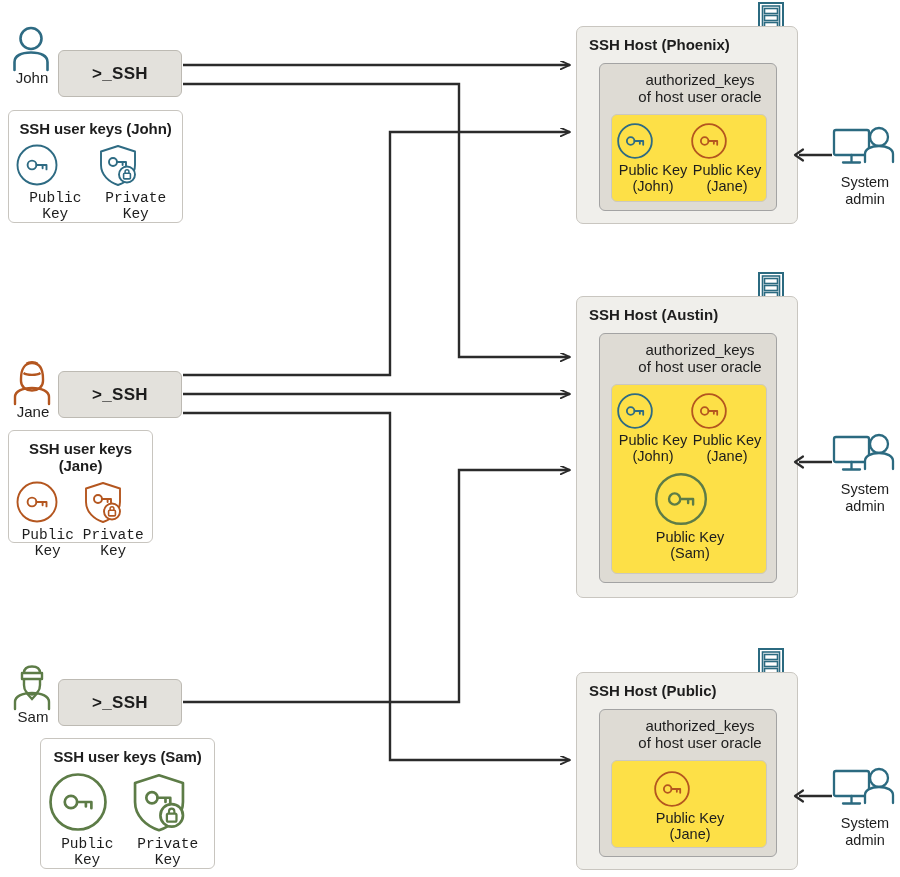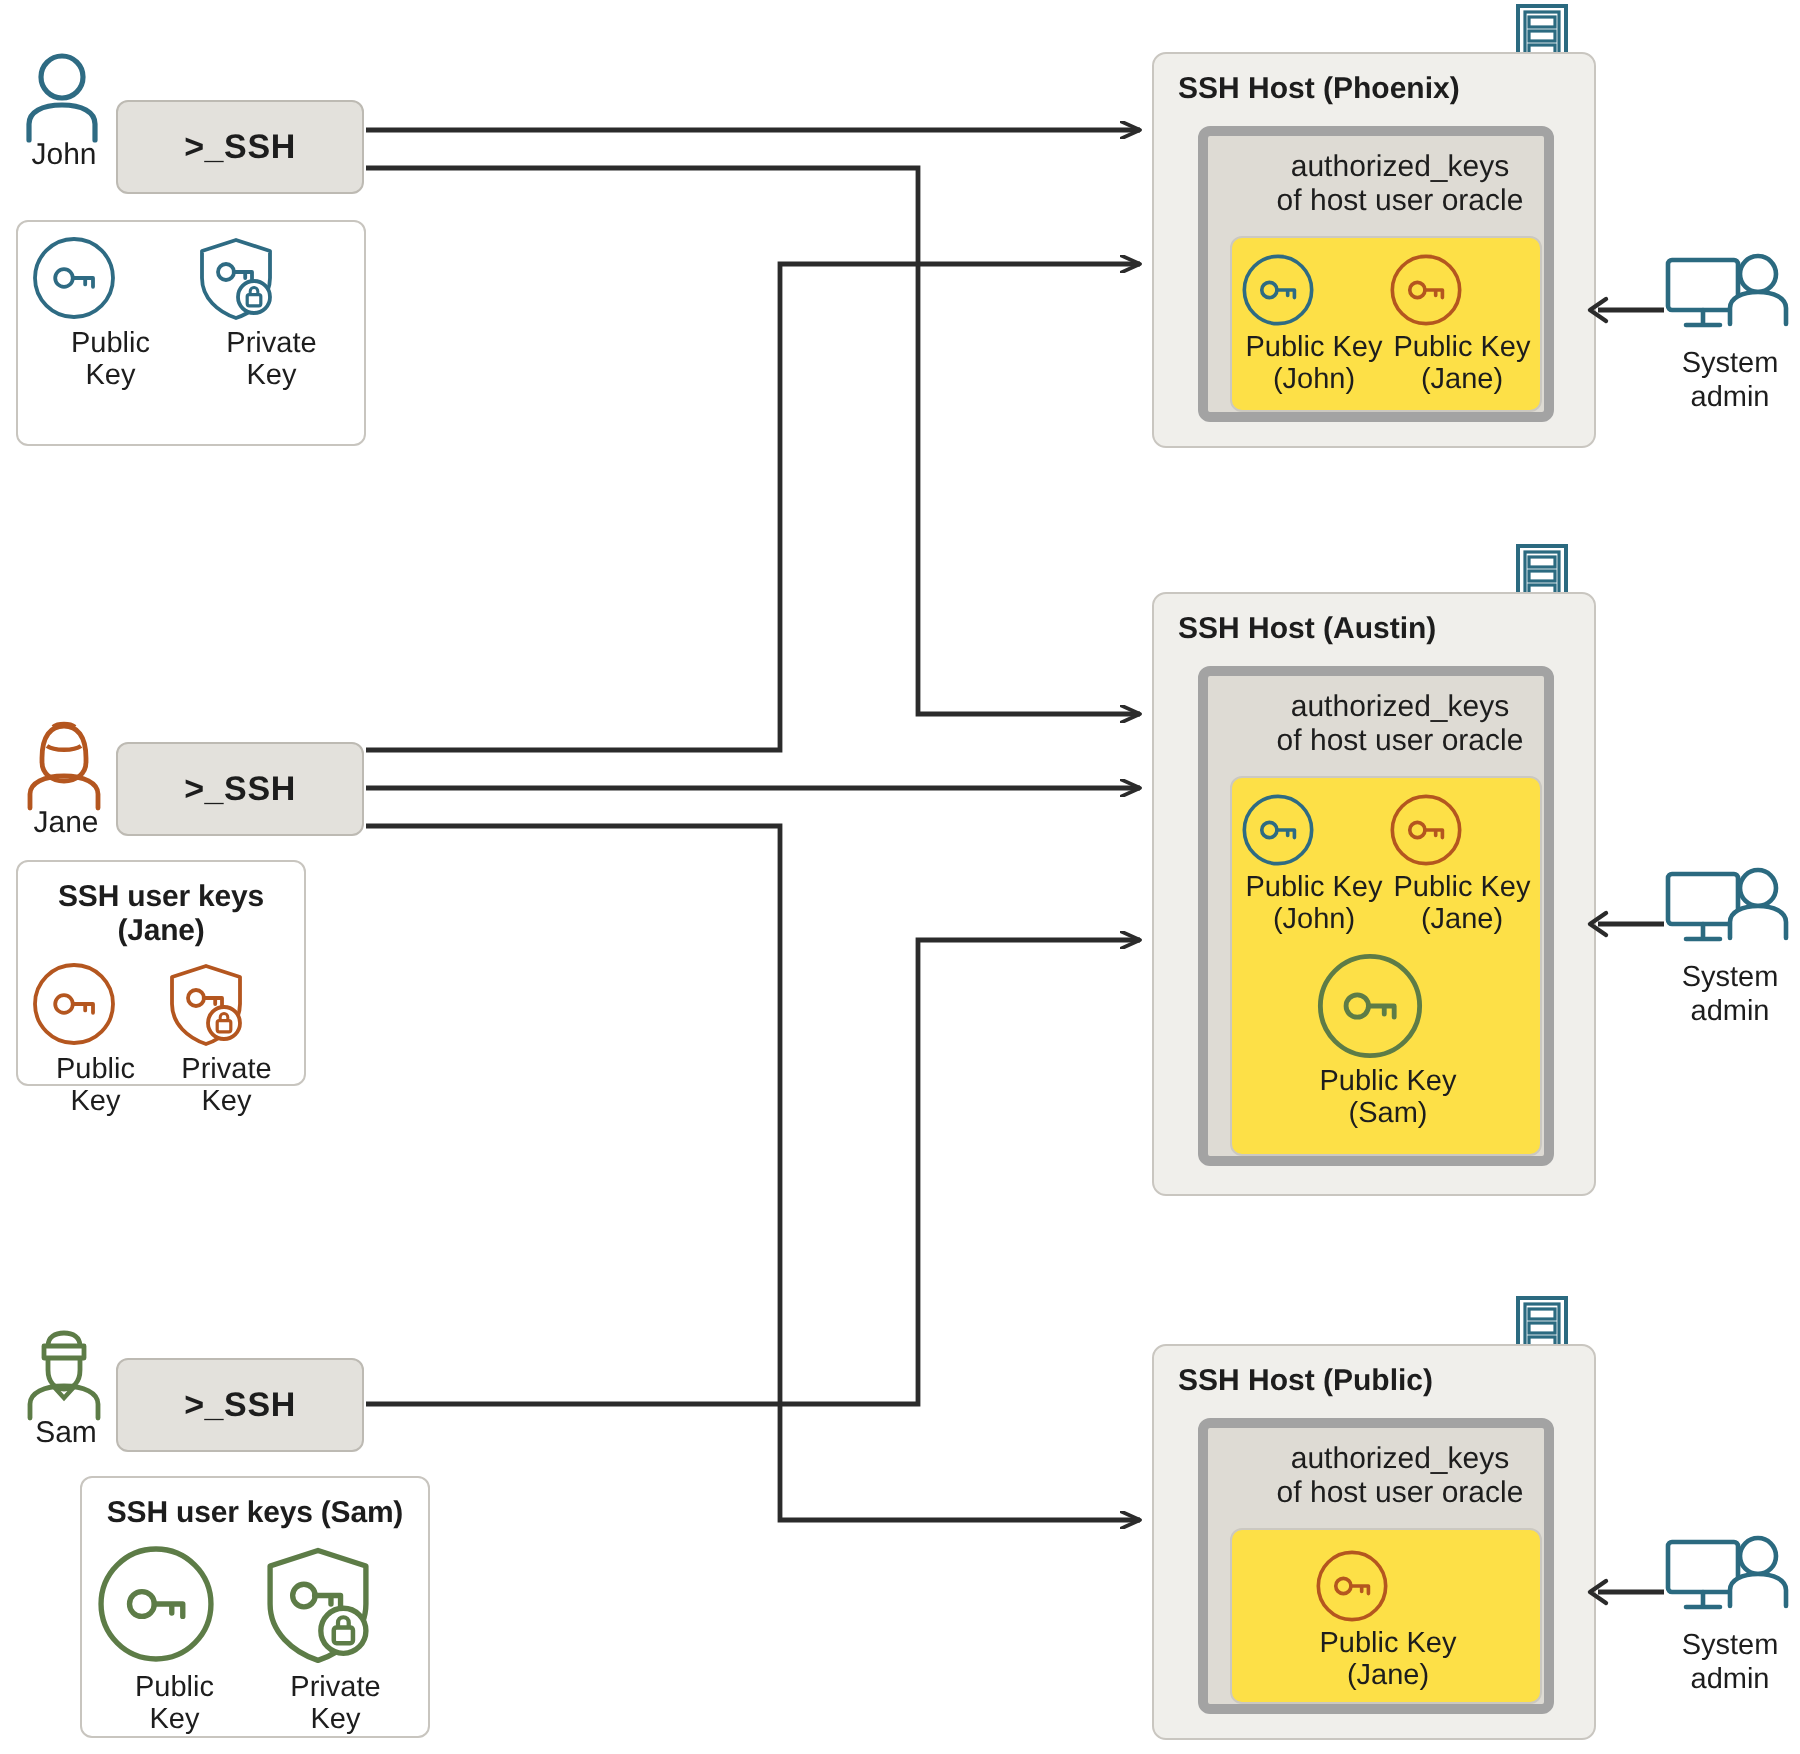--- a/index.html
+++ b/index.html
@@ -55,40 +55,41 @@
     justify-content: space-around;
     align-items: flex-start;
     padding: 6px 6px 0 6px;
   }
   .key-item { text-align: center; width: 82px; }
   .key-item .cap {
     font-size: 14.5px;
     color: #1d1d1d;
     line-height: 1.12;
     margin-top: 3px;
+    font-family: Liberation Mono, monospace;
   }
 
   
   .host-card {
     background: #f0efeb;
     border: 1px solid #c9c6c0;
     border-radius: 7px;
   }
   .host-title {
     font-size: 15px;
     font-weight: bold;
     color: #1d1d1d;
     position: absolute;
     left: 12px;
     top: 9px;
   }
   .auth-box {
     position: absolute;
     background: #dedbd4;
-    border: 5px solid #a3a3a3;
+    border: 1px solid #a3a3a3;
     border-radius: 6px;
     padding-left: 24px;
   }
   .auth-title {
     font-size: 15px;
     color: #1d1d1d;
     text-align: center;
     line-height: 1.16;
     padding-top: 7px;
   }
@@ -149,20 +150,21 @@
   <div class="abs" style="left:8px; top:26px; width:48px;">
     <svg width="46" height="44" viewBox="0 0 46 44">
       <circle cx="23" cy="12.5" r="10.5" fill="none" stroke="#2e6b83" stroke-width="2.6"></circle>
       <path d="M6.5,44 L6.5,36 C6.5,30 13,26.5 23,26.5 C33,26.5 39.5,30 39.5,36 L39.5,44" fill="none" stroke="#2e6b83" stroke-width="2.6" stroke-linecap="round"></path>
     </svg>
     <div class="person-label">John</div>
   </div>
   <div class="abs ssh-box" style="left:58px; top:50px; width:124px; height:47px;">&gt;_SSH</div>
 
   <div class="abs keys-card" style="left:8px; top:110px; width:175px; height:113px;">
+    <div class="keys-card-title">SSH user keys (John)</div>
     <div class="keys-row">
       <div class="key-item">
         <svg width="44" height="44" viewBox="0 0 44 44">
           <circle cx="22" cy="22" r="19.5" fill="none" stroke="#2e6b83" stroke-width="1.9"></circle>
           <circle cx="17" cy="22" r="4.4" fill="none" stroke="#2e6b83" stroke-width="1.9"></circle>
           <path d="M21.4,22 L31.5,22 M31.5,22 L31.5,26.4 M27.6,22 L27.6,25.2" fill="none" stroke="#2e6b83" stroke-width="1.9" stroke-linecap="round"></path>
         </svg>
         <div class="cap">
           <span>Public</span><br>
           <span>Key</span>

